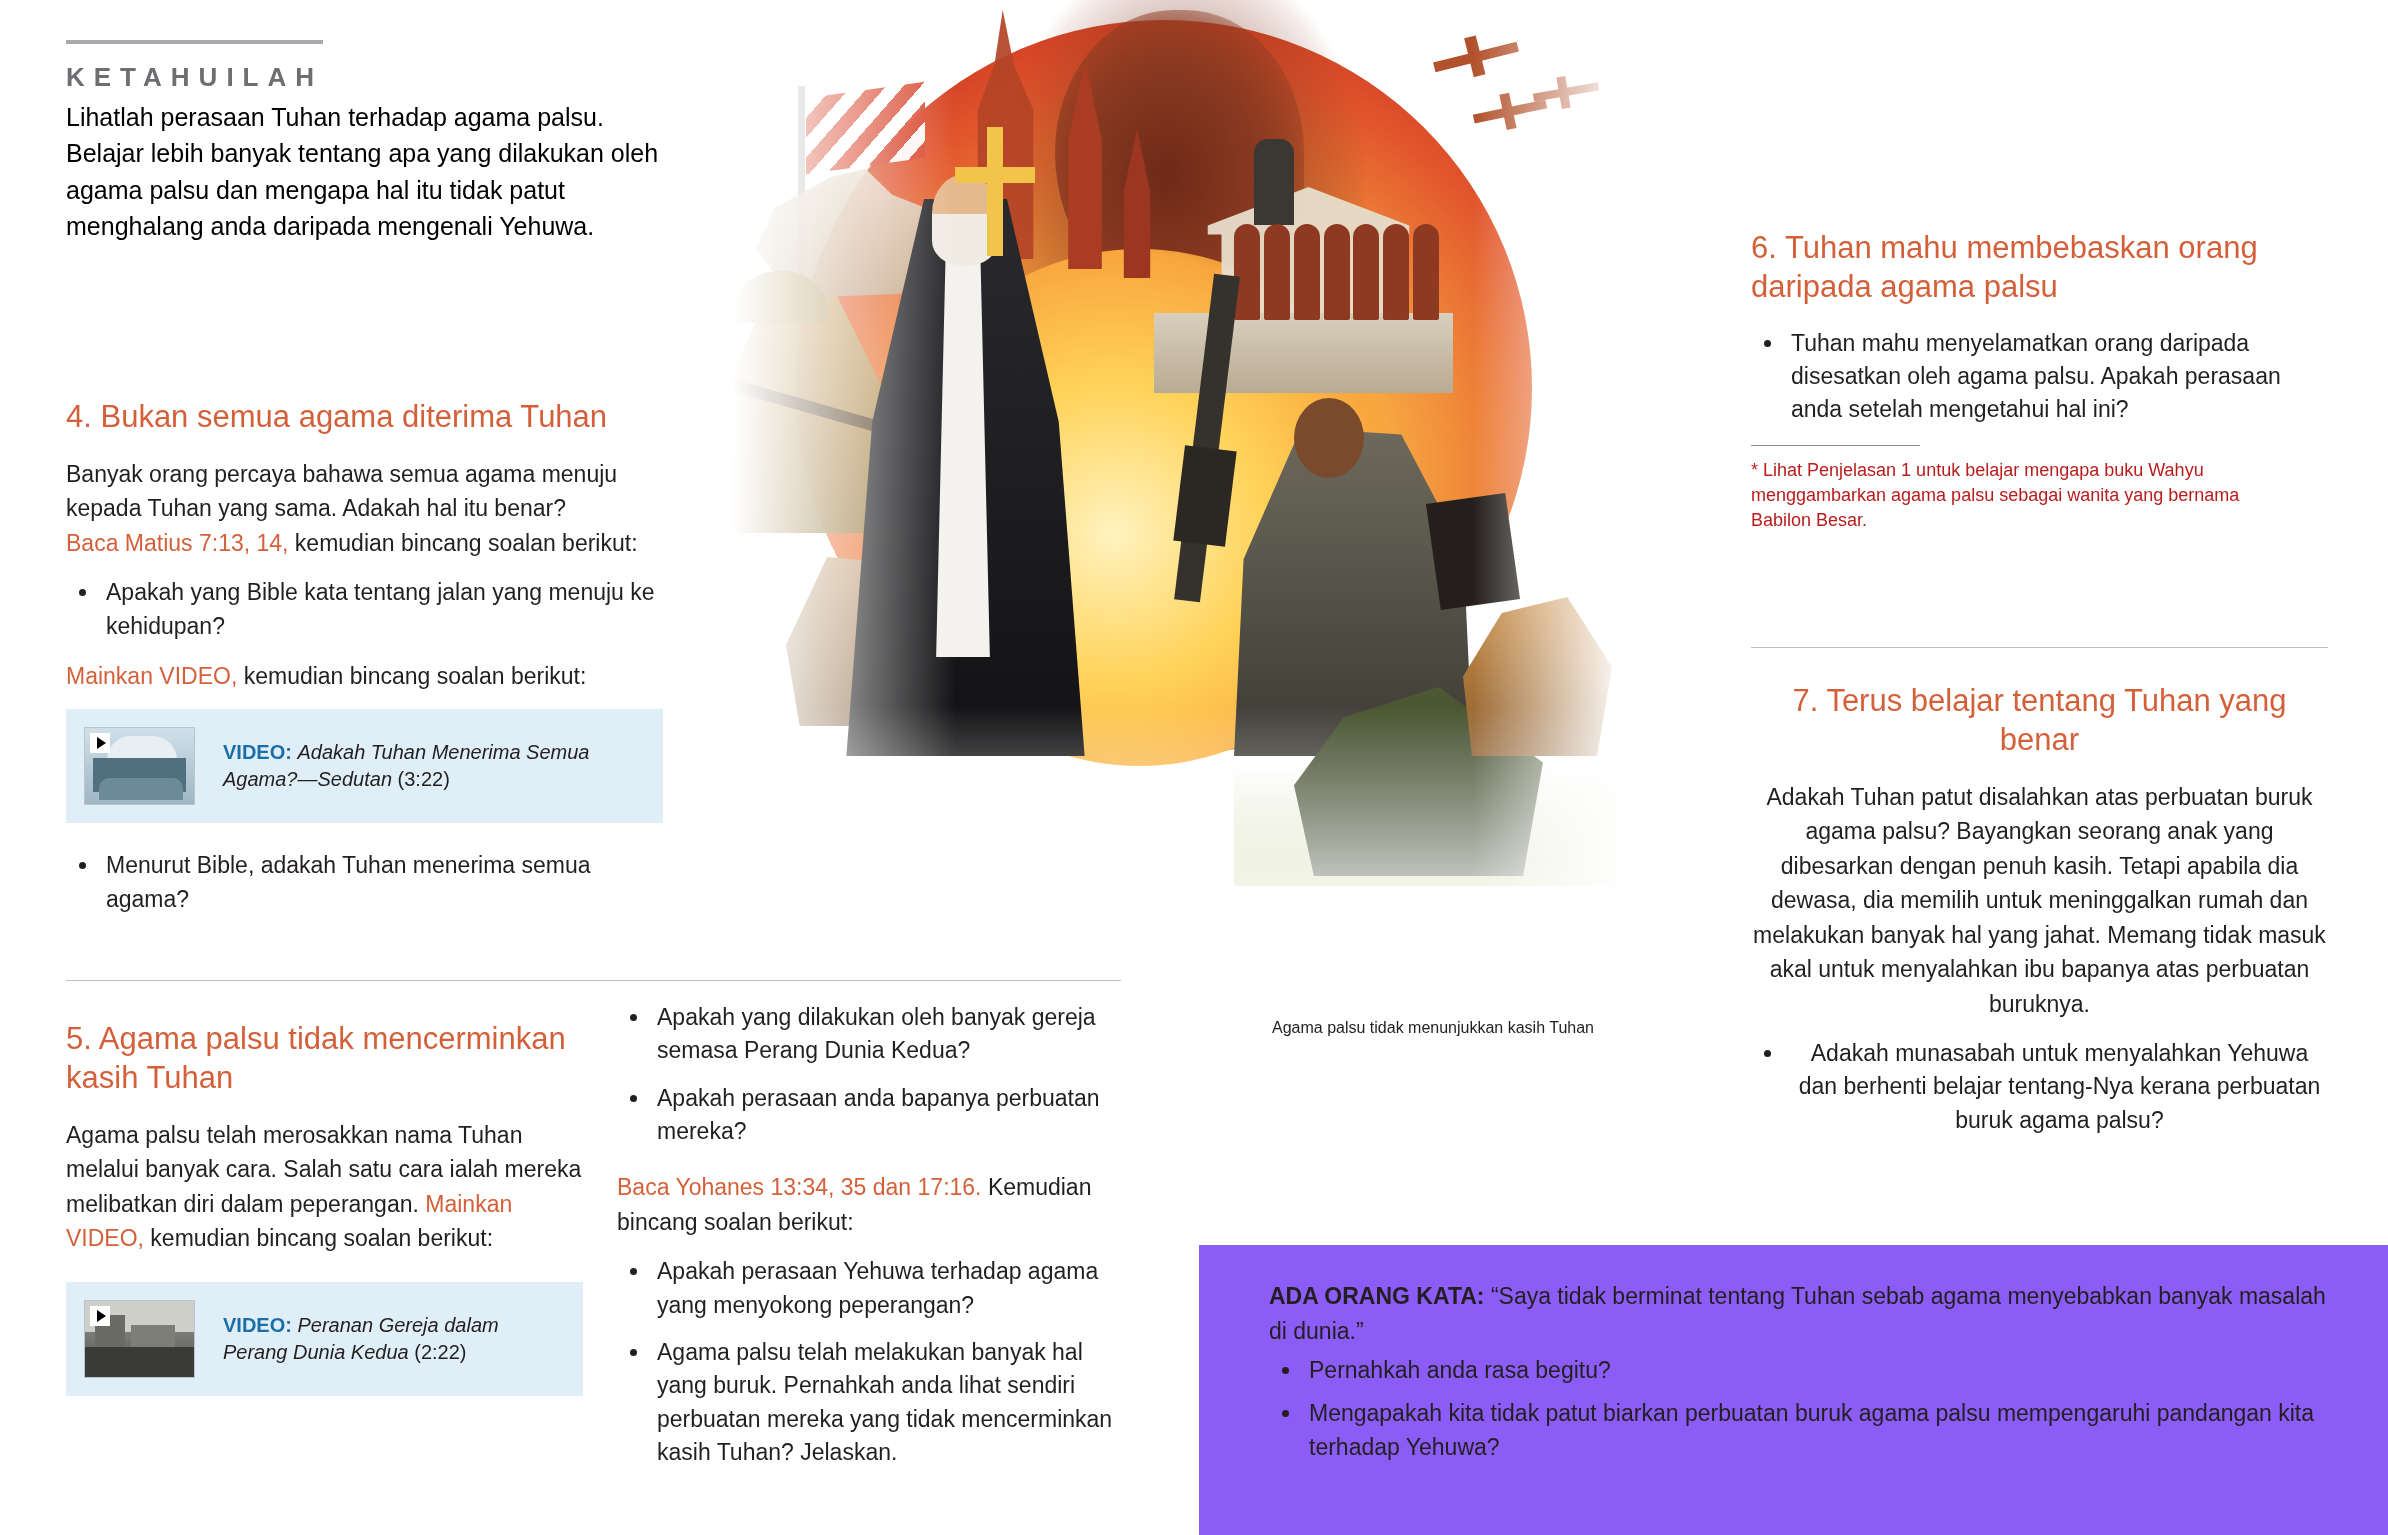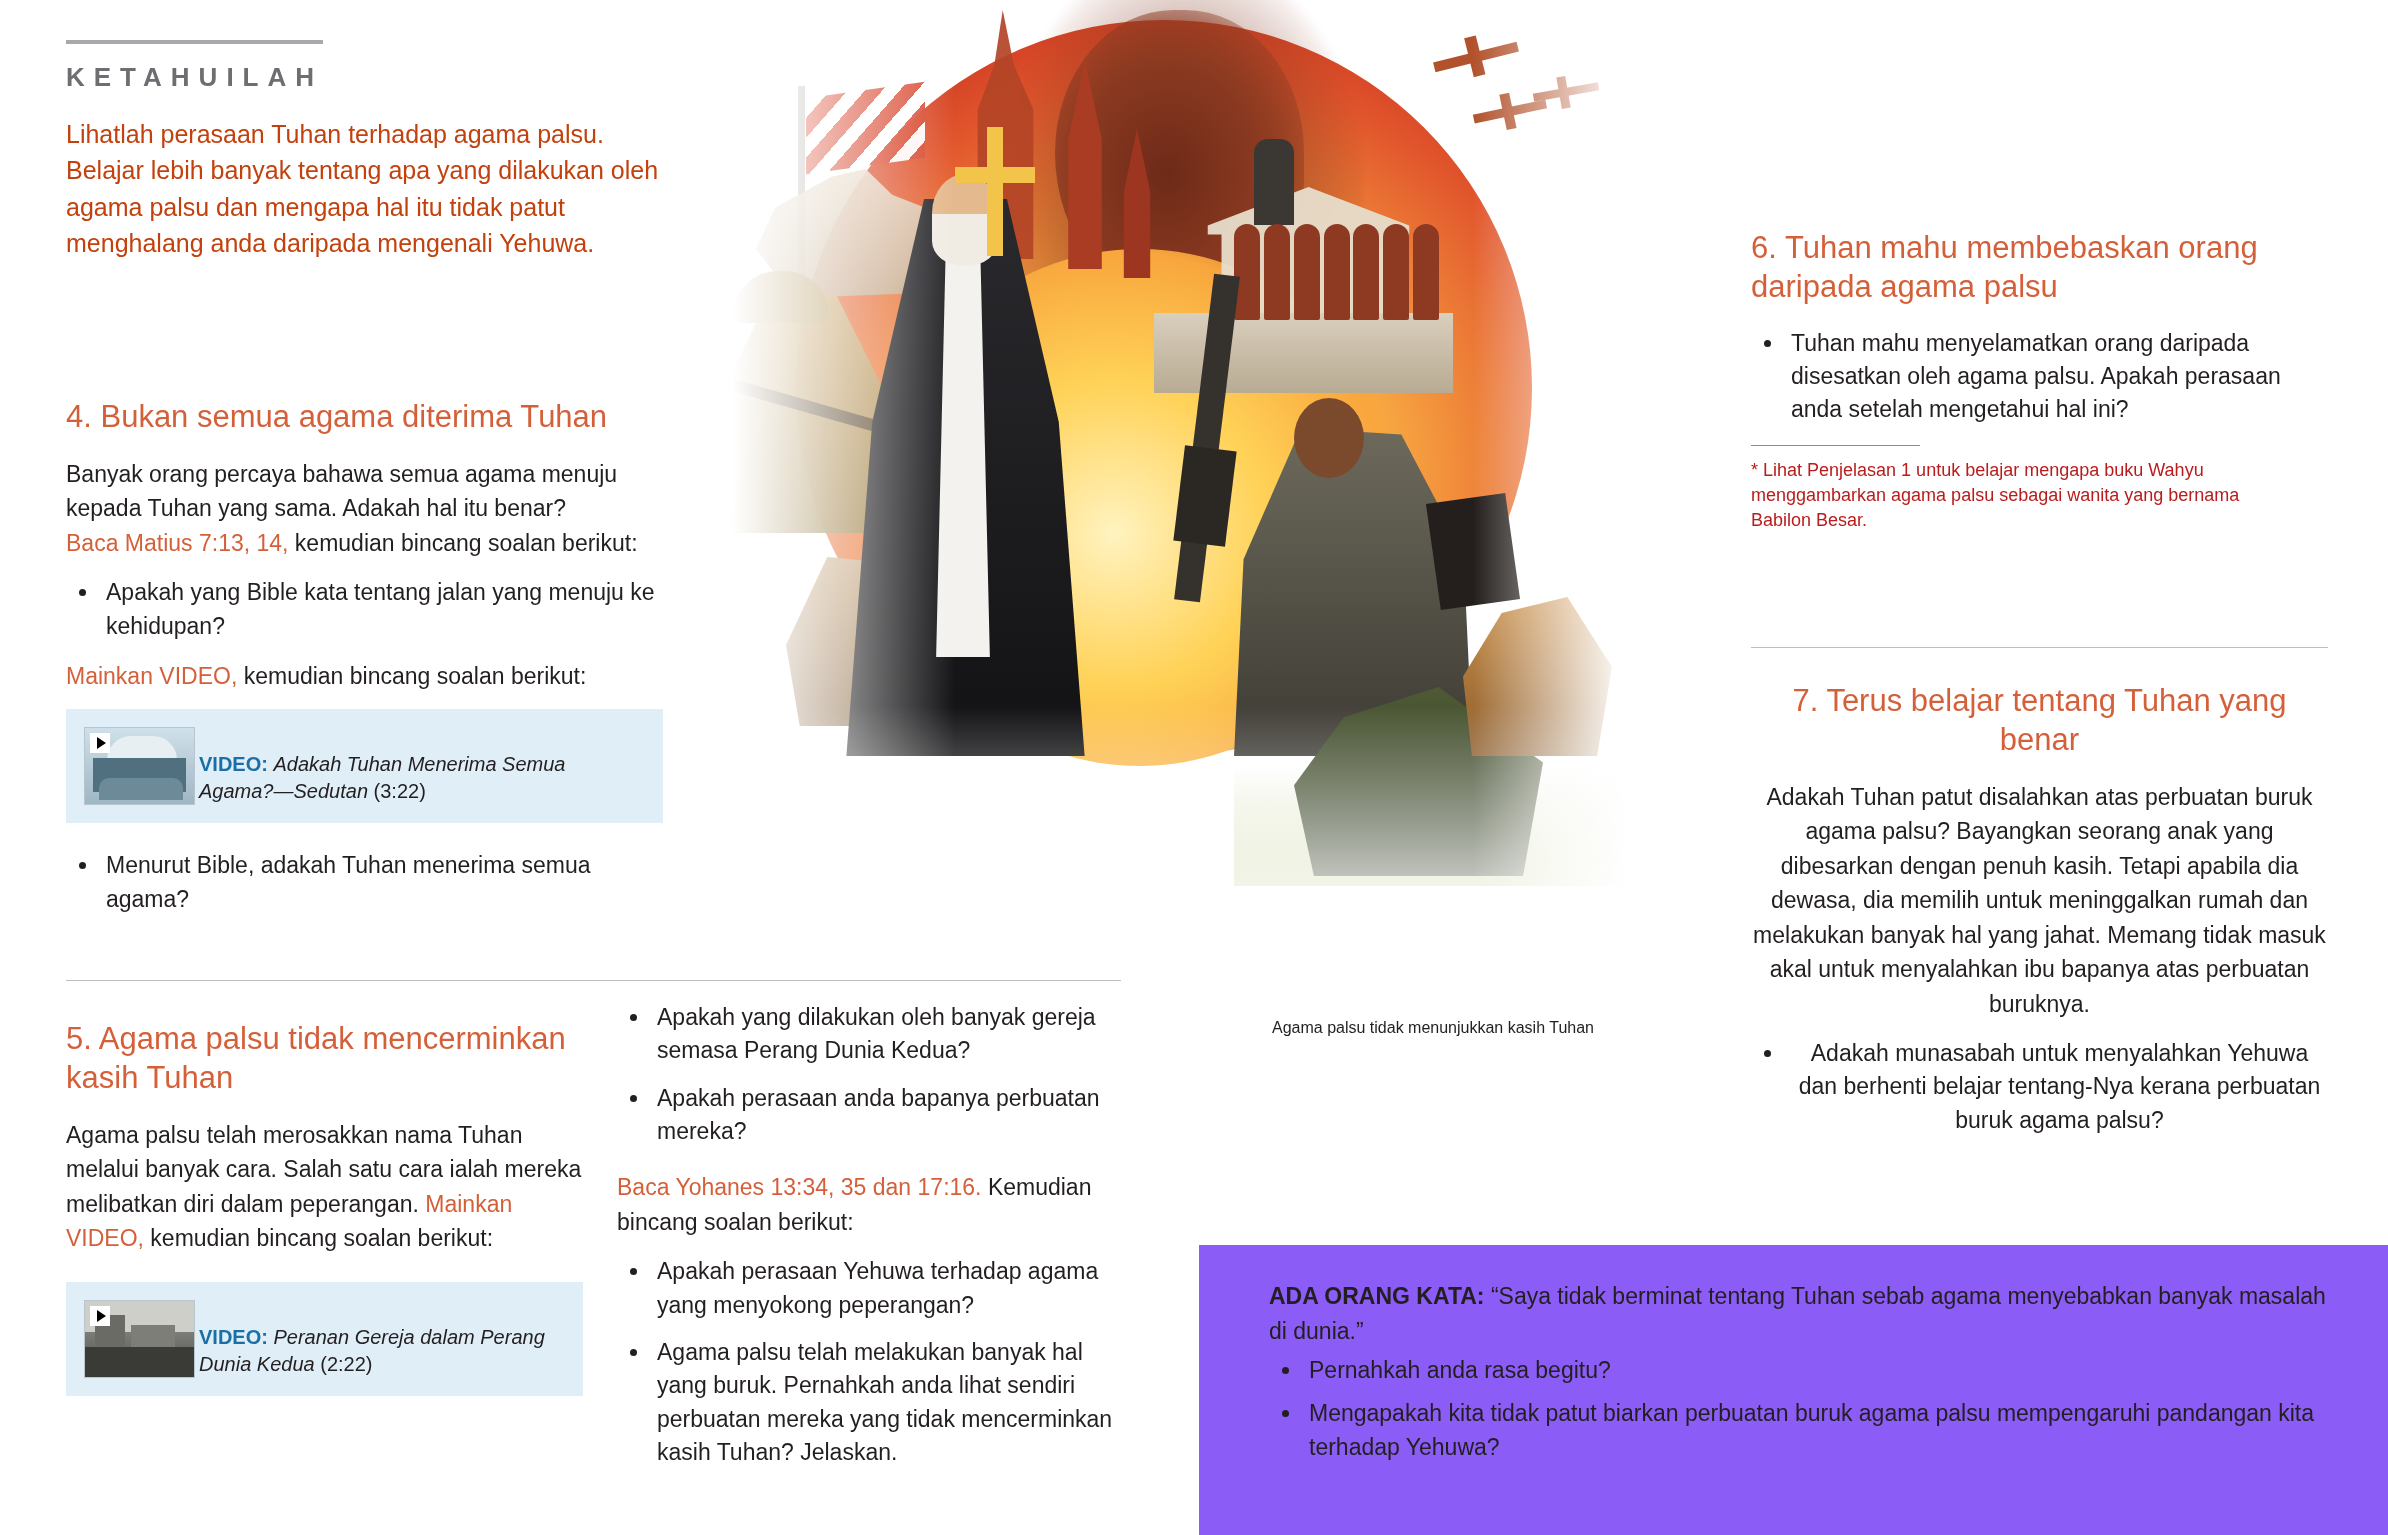--- a/index.html
+++ b/index.html
@@ -27,22 +27,22 @@
     font-weight: bold;
     color: #6d6e71;
     padding-top: 18px;
     border-top: 4px solid #9c9e a0;
     border-top: 4px solid #a7a9ac;
     display: inline-block;
   }
   .intro {
     font-size: 25px;
     line-height: 1.45;
-    color: #c2410c;
-    margin-top: 23px;
+    color: #000000;
+    margin-top: 6px;
     max-width: 617px;
   }
   h2.sec {
     font-size: 31px;
     line-height: 1.25;
     color: #d4603a;
     font-weight: normal;
     margin: 0 0 20px 0;
   }
   p.body {
@@ -64,22 +64,22 @@
   .rule {
     border: 0;
     border-top: 1px solid #bcbec0;
     margin: 0;
   }
 
   
   .videobox {
     background: #dfeef7;
     display: flex;
-    align-items: flex-end;
-    gap: 4px;
+    align-items: center;
+    gap: 28px;
     padding: 18px 22px 18px 18px;
   }
   .vthumb {
     width: 111px; height: 78px;
     flex: 0 0 111px;
     position: relative;
     overflow: hidden;
     border: 1px solid #b7c6cf;
   }
   .vthumb .play {

